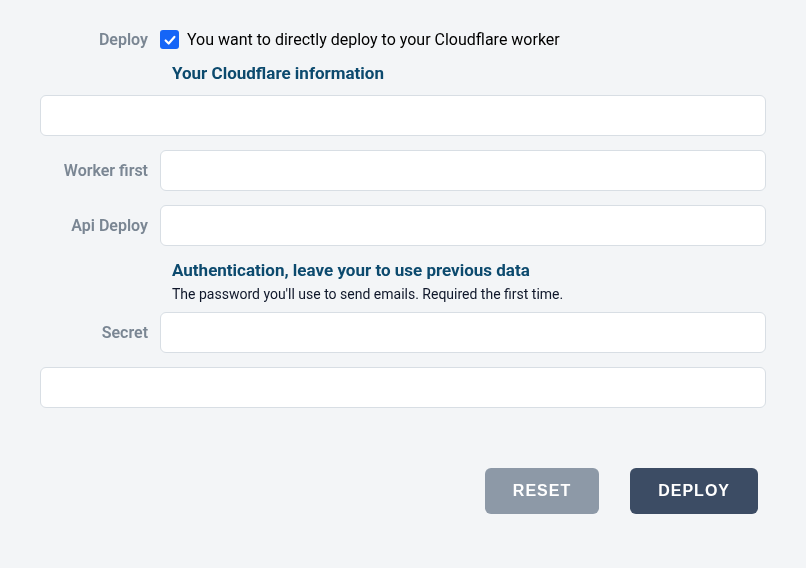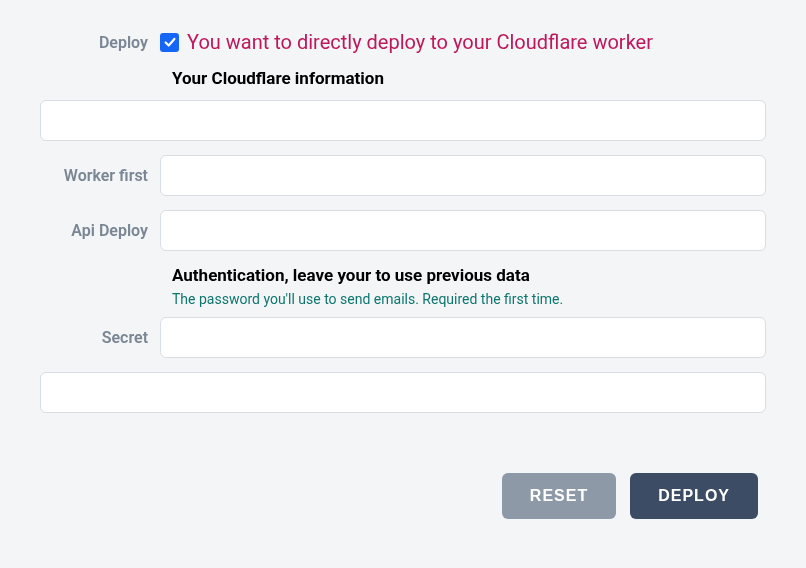--- a/index.html
+++ b/index.html
@@ -46,52 +46,52 @@
       align-items: center;
       justify-content: center;
       margin-right: 8px;
       flex-shrink: 0;
     }
     .checkbox svg {
       width: 14px;
       height: 14px;
     }
     .checkbox-label {
-      font-size: 20px;
-      color: #be185d;
+      font-size: 16px;
+      color: #000000;
     }
     .section-title {
       margin-left: 132px;
       font-size: 17px;
       font-weight: 700;
-      color: #000000;
+      color: #0c4a6e;
       margin-bottom: 12px;
       margin-top: 12px;
     }
     .section-subtitle {
       margin-left: 132px;
       font-size: 14px;
-      color: #0f766e;
+      color: #0f172a;
       margin-top: -6px;
       margin-bottom: 10px;
     }
     .text-input {
       width: 100%;
       height: 41px;
       border: 1px solid #d8dee4;
       border-radius: 6px;
       padding: 8px 12px;
       font-size: 15px;
       background: #fff;
       color: #334;
     }
     .button-row {
       display: flex;
       justify-content: flex-end;
-      gap: 14px;
+      gap: 31px;
       margin-top: 60px;
       padding-right: 8px;
     }
     .btn {
       border: none;
       border-radius: 6px;
       padding: 14px 28px;
       font-size: 16px;
       font-weight: 700;
       letter-spacing: 1px;

